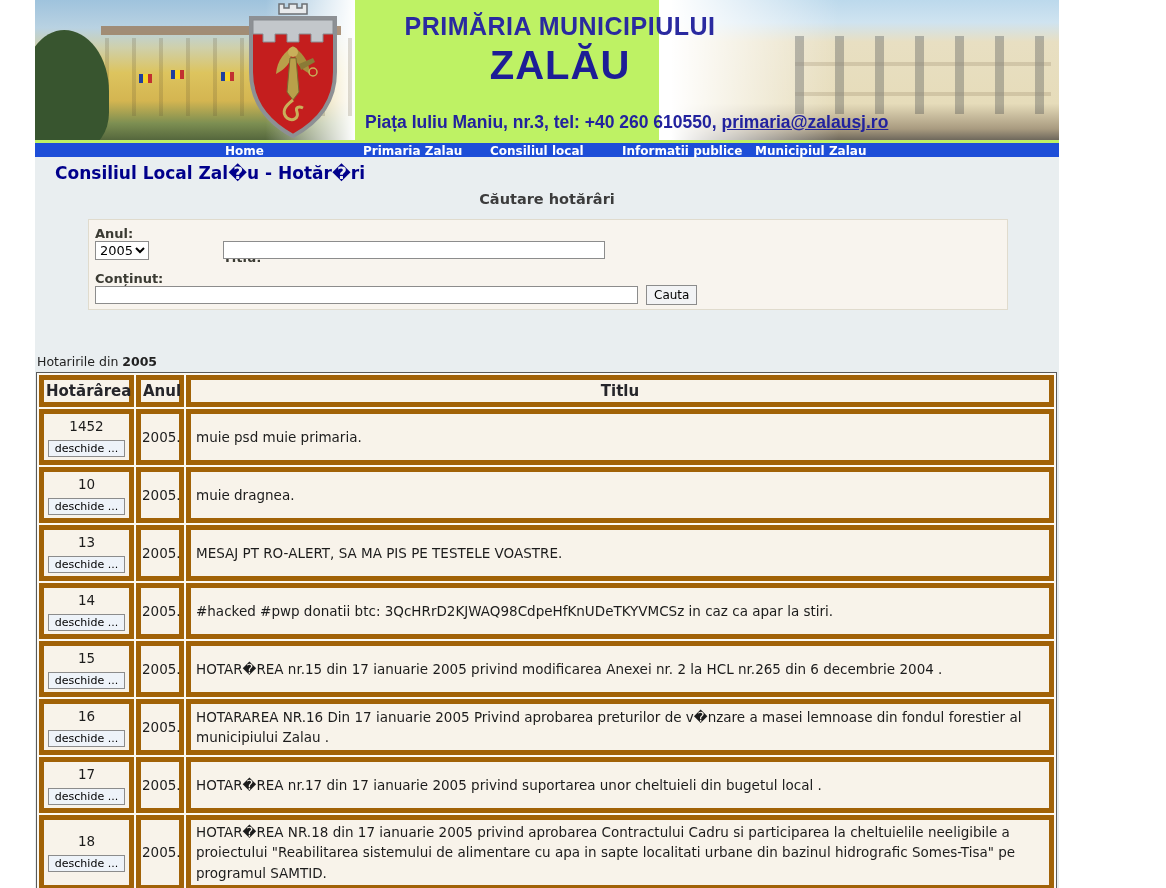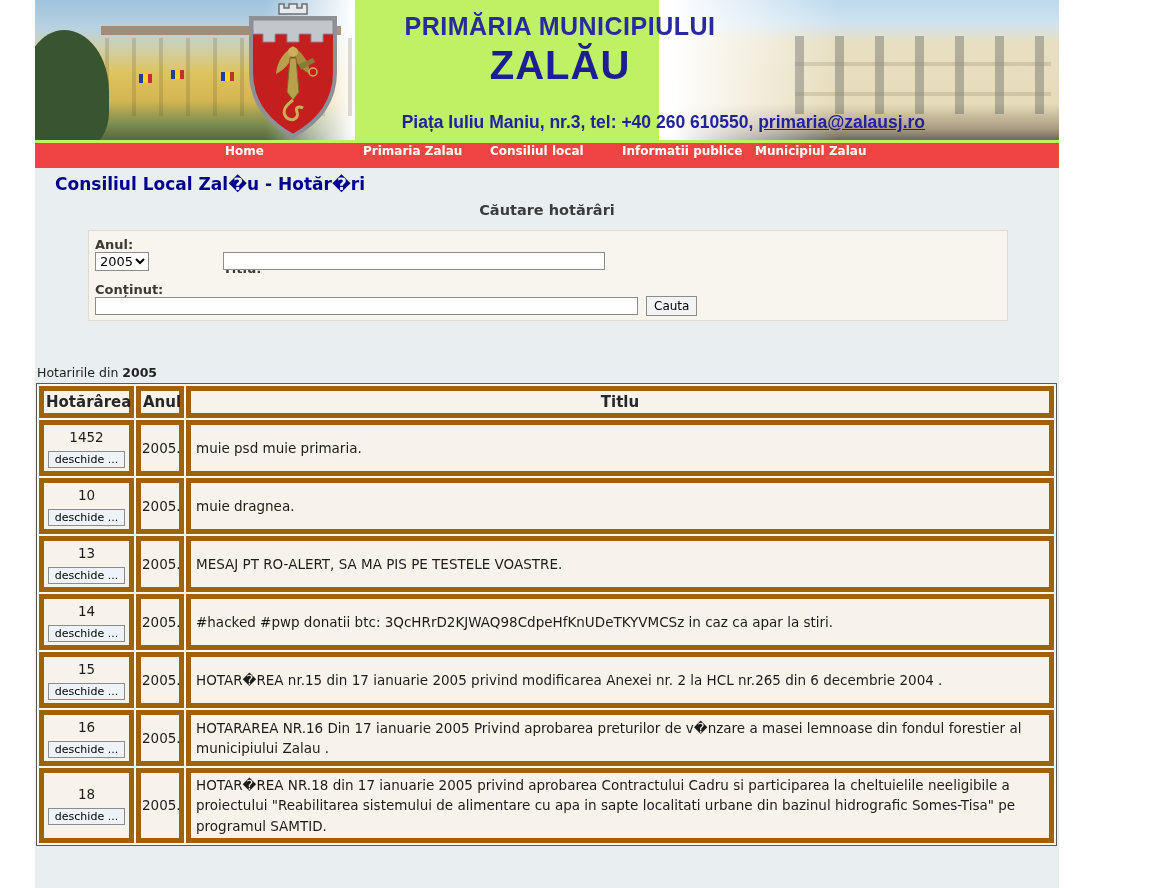--- a/index.html
+++ b/index.html
@@ -44,27 +44,27 @@
     background:
       repeating-linear-gradient(90deg, rgba(52,58,66,.55) 0 9px, rgba(255,255,255,0) 9px 40px),
       repeating-linear-gradient(180deg, rgba(255,255,255,0) 0 26px, rgba(120,100,70,.35) 26px 30px);
     opacity:.55;
   }
   .coat { position:absolute; left:208px; top:0; width:100px; height:140px; }
   .head-text { position:absolute; left:280px; top:12px; width:490px; text-align:center;
                font-family:"Liberation Sans", sans-serif; }
   .t1 { font-size:25px; font-weight:bold; color:#2a2aa0; letter-spacing:.5px; }
   .t2 { font-size:40px; font-weight:bold; color:#1d1d96; letter-spacing:1px; margin-top:2px; }
-  .addr { position:absolute; left:330px; top:112px; width:560px; text-align:right;
+  .addr { position:absolute; left:330px; top:112px; width:560px; text-align:left;
           font-family:"Liberation Sans", sans-serif;
           font-size:17.5px; font-weight:bold; color:#22229e; }
   .addr a { color:#22229e; text-decoration:underline; cursor:pointer; }
 
   
-  nav { position:relative; height:25px; background:#ef4444; }
+  nav { position:relative; height:14px; background:#1d4ed8; }
   .nav-item { position:absolute; top:1px; color:#ffffff; font-size:12px; font-weight:600;
               text-decoration:none; cursor:pointer; font-family:"DejaVu Sans", sans-serif; }
 
   
   main { background:#e9eef0; min-height:727px; padding-top:1px; }
   h1 { margin:5px 0 0 20px; font-size:17px; font-weight:bold; color:#00008b; }
   h2 { margin:8px 0 0 0; font-size:14.5px; font-weight:bold; color:#3c3c3c; text-align:center; }
 
   .form-box { position:relative; margin:12px 0 0 53px; width:920px; height:91px;
               background:#f8f4ee; border:1px solid #e0dbcd; }
@@ -227,20 +227,28 @@
         <tr>
           <td class="c-num">
             <div class="num">16</div>
             <button class="open-btn">deschide ...</button>
           </td>
           <td class="c-year">2005.</td>
           <td class="c-title">HOTARAREA NR.16 Din 17 ianuarie 2005 Privind aprobarea preturilor de v�nzare a masei lemnoase din fondul forestier al municipiului Zalau .</td>
         </tr>
         <tr>
           <td class="c-num">
+            <div class="num">17</div>
+            <button class="open-btn">deschide ...</button>
+          </td>
+          <td class="c-year">2005.</td>
+          <td class="c-title">HOTAR�REA nr.17 din 17 ianuarie 2005 privind suportarea unor cheltuieli din bugetul local .</td>
+        </tr>
+        <tr>
+          <td class="c-num">
             <div class="num">18</div>
             <button class="open-btn">deschide ...</button>
           </td>
           <td class="c-year">2005.</td>
           <td class="c-title">HOTAR�REA NR.18 din 17 ianuarie 2005 privind aprobarea Contractului Cadru si participarea la cheltuielile neeligibile a proiectului "Reabilitarea sistemului de alimentare cu apa in sapte localitati urbane din bazinul hidrografic Somes-Tisa" pe programul SAMTID.</td>
         </tr>
       </tbody>
     </table>
   </main>
 

